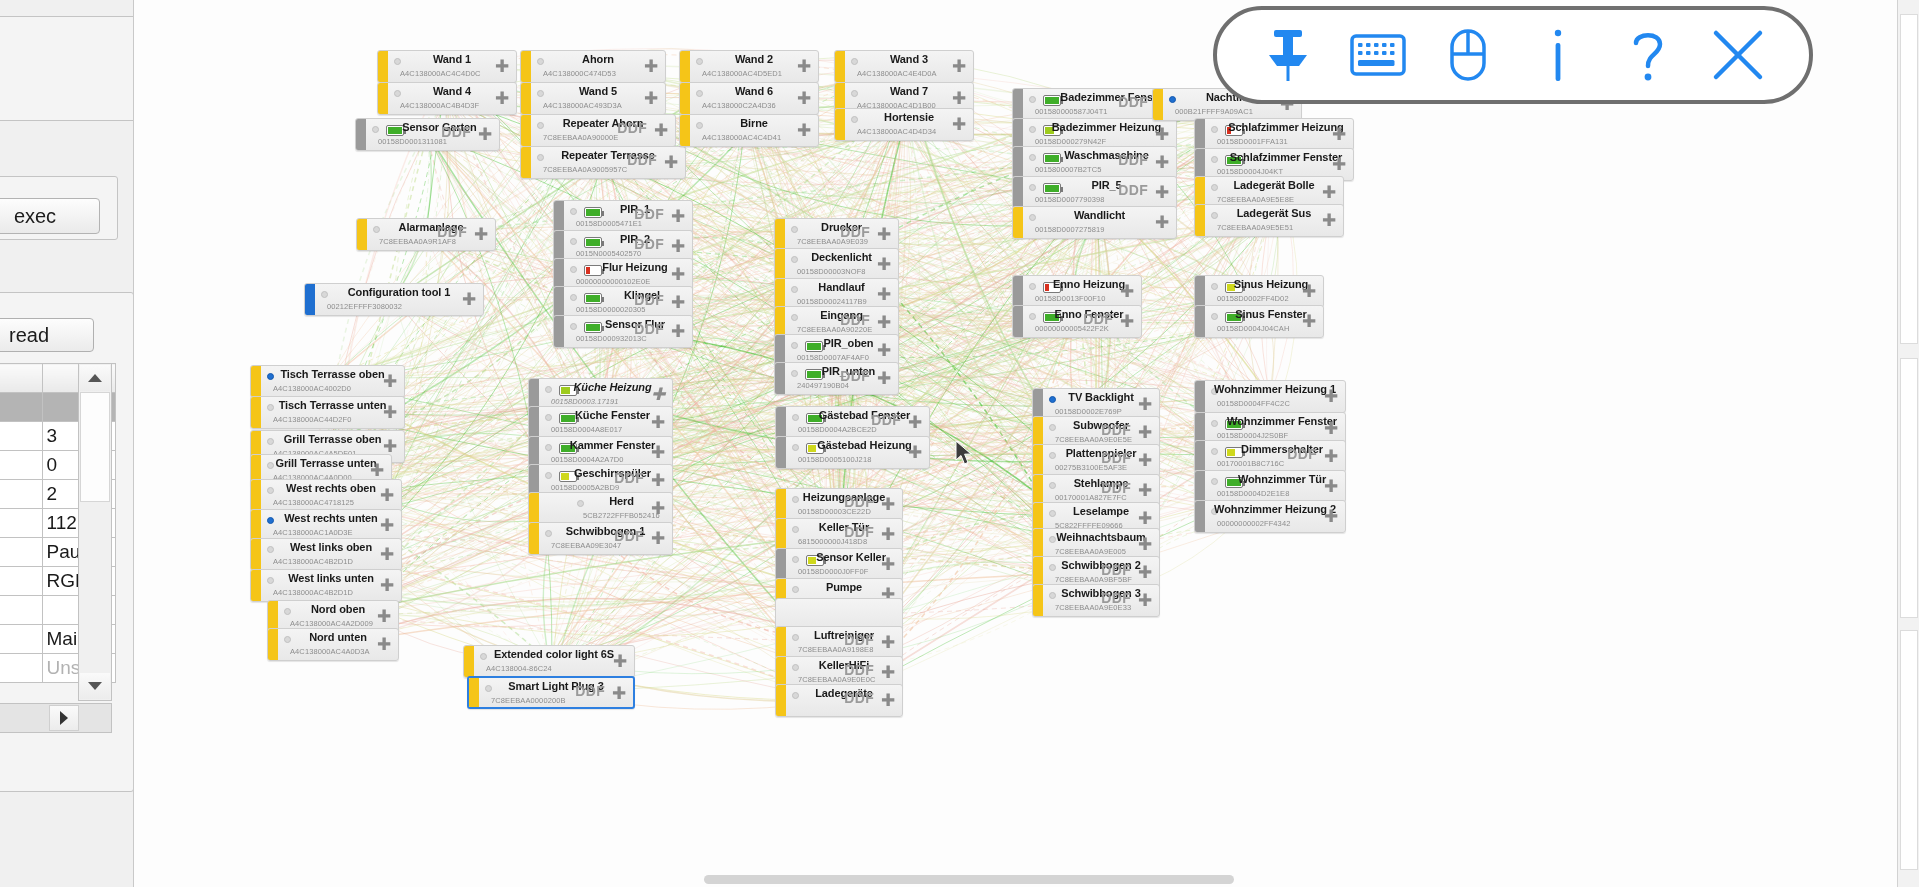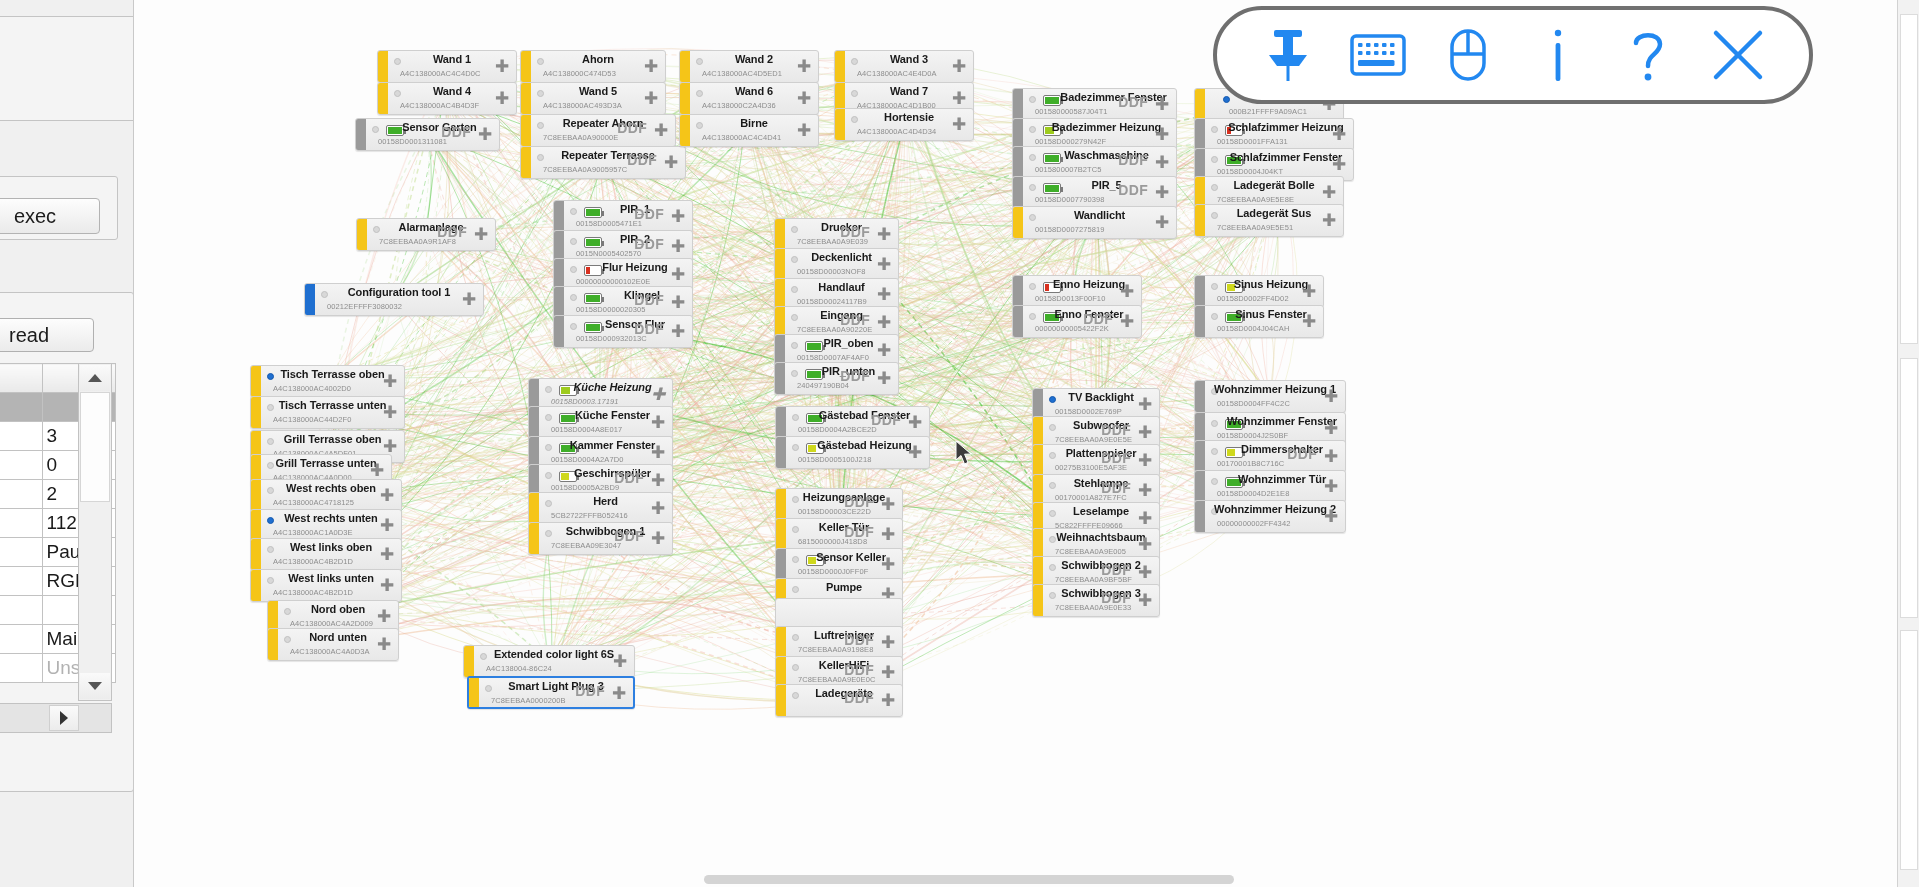--- a/index.html
+++ b/index.html
@@ -1734,21 +1734,21 @@
         </div>
         <div class="node" style="left: 878px; top: 206px; width: 165px;">
           <div class="bar yellow"></div>
           <div class="body">
             <div class="dot"></div>
             <div class="title" style="padding-left: 0px;">Wandlicht</div>
             <div class="uid">00158D0007275819</div>
             <div class="plus">✚</div>
           </div>
         </div>
-        <div class="node" style="left: 1060px; top: 88px; width: 150px; gap: 12px;">
+        <div class="node" style="left: 1018px; top: 88px; width: 150px;">
           <div class="bar yellow"></div>
           <div class="body">
             <div class="dot blue"></div>
             <div class="title" style="padding-left: 0px;">Nachtlicht</div>
             <div class="uid">000B21FFFF9A09AC1</div>
             <div class="plus">✚</div>
           </div>
         </div>
         <div class="node" style="left: 1060px; top: 118px; width: 160px;">
           <div class="bar grey"></div>
@@ -2119,21 +2119,21 @@
             <div class="dot"></div>
             <div class="batt half" style="left: 20px;">
               <i></i>
             </div>
             <div class="title" style="padding-left: 14px;">Geschirrspüler</div>
             <div class="uid">00158D0005A2BD9</div>
             <div class="ddf" style="right: 28px;">DDF</div>
             <div class="plus">✚</div>
           </div>
         </div>
-        <div class="node" style="left: 394px; top: 492px; width: 145px;">
+        <div class="node" style="left: 394px; top: 492px; width: 145px; gap: 32px;">
           <div class="bar yellow"></div>
           <div class="body">
             <div class="dot"></div>
             <div class="title" style="padding-left: 0px;">Herd</div>
             <div class="uid">5CB2722FFFB052416</div>
             <div class="plus">✚</div>
           </div>
         </div>
         <div class="node" style="left: 394px; top: 522px; width: 145px;">
           <div class="bar yellow"></div>

